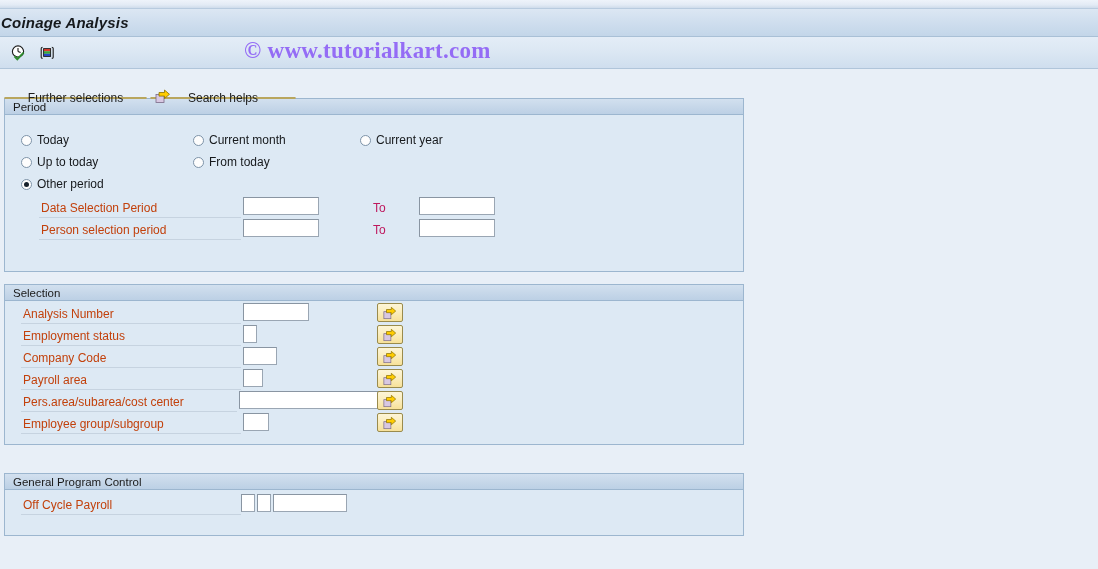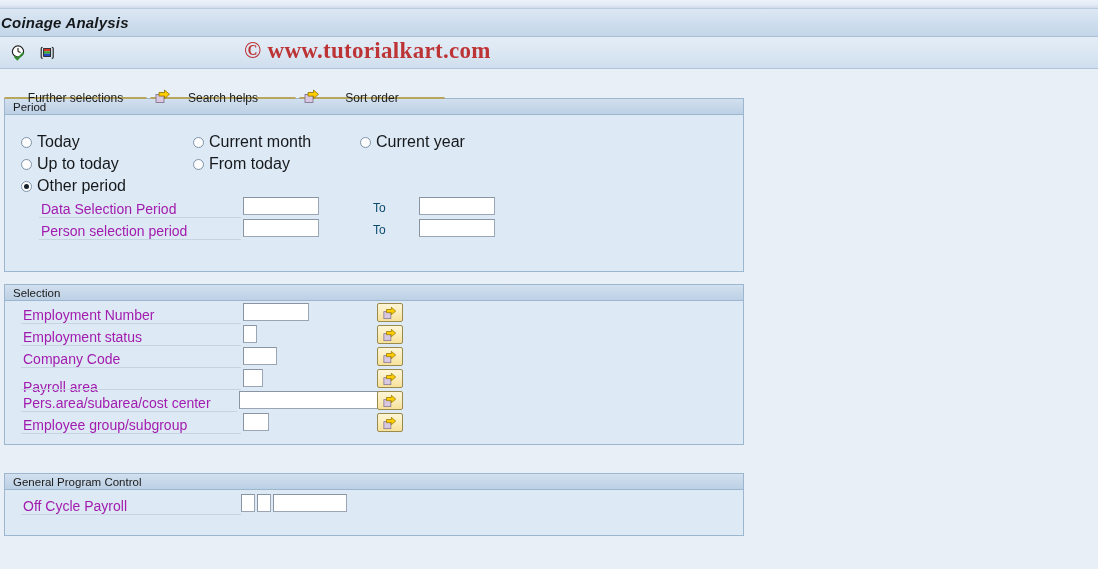--- a/index.html
+++ b/index.html
@@ -63,21 +63,21 @@
     cursor: pointer;
   }
 
   .watermark {
     position: absolute;
     left: 244px;
     top: 38px;
     font-family: "Liberation Serif", serif;
     font-size: 23px;
     font-weight: bold;
-    color: #b91c1c;
+    color: #8b5cf6;
     opacity: 0.88;
     white-space: nowrap;
     pointer-events: none;
     letter-spacing: 0.3px;
   }
 
   
   .button-row {
     height: 22px;
     margin: 3px 0 4px 4px;
@@ -154,27 +154,27 @@
     cursor: pointer;
   }
   .radio.checked::after {
     content: "";
     position: absolute;
     left: 2px; top: 2px;
     width: 5px; height: 5px;
     border-radius: 50%;
     background: #16202b;
   }
-  .radio-label { font-size: 16px; color: #16191c; white-space: nowrap; }
+  .radio-label { font-size: 12px; color: #16191c; white-space: nowrap; }
 
   
   .field-label {
     position: absolute;
-    font-size: 14px;
-    color: #a21caf;
+    font-size: 12px;
+    color: #c2410c;
     white-space: nowrap;
   }
   .label-rule {
     position: absolute;
     border-bottom: 1px solid #c6d3e0;
     height: 0;
   }
   .inp {
     position: absolute;
     background: #ffffff;
@@ -185,21 +185,21 @@
     height: 18px;
     font-size: 12px;
     padding: 0 2px;
     color: #16191c;
     font-family: "Liberation Sans", sans-serif;
     outline: none;
   }
   .to-label {
     position: absolute;
     font-size: 12px;
-    color: #0c4a6e;
+    color: #be185d;
   }
 
   
   .payroll-btn {
     position: absolute;
     left: 16px;
     top: 134px;
     width: 155px;
     height: 19px;
     background: linear-gradient(to bottom, #fdf3cf 0%, #fbeec0 45%, #f8e39d 100%);
@@ -269,29 +269,20 @@
   </div>
   <div class="sap-btn w2">
     <span class="btn-arrow">
       <svg width="16" height="16" viewBox="0 0 16 16">
         <rect x="1" y="6" width="8" height="8" fill="#d8c8e2" stroke="#7a6a85" stroke-width="0.8"></rect>
         <path d="M4 4 L9.5 4 L9.5 1.5 L14.5 5.8 L9.5 10 L9.5 7.6 L4 7.6 Z" fill="#ffcc00" stroke="#8a7000" stroke-width="0.8"></path>
       </svg>
     </span>
     <span>Search helps</span>
   </div>
-  <div class="sap-btn w3">
-    <span class="btn-arrow">
-      <svg width="16" height="16" viewBox="0 0 16 16">
-        <rect x="1" y="6" width="8" height="8" fill="#d8c8e2" stroke="#7a6a85" stroke-width="0.8"></rect>
-        <path d="M4 4 L9.5 4 L9.5 1.5 L14.5 5.8 L9.5 10 L9.5 7.6 L4 7.6 Z" fill="#ffcc00" stroke="#8a7000" stroke-width="0.8"></path>
-      </svg>
-    </span>
-    <span>Sort order</span>
-  </div>
 </div>
 
 <div class="panel" id="panel-period">
   <div class="panel-head">Period</div>
   <div class="panel-body">
 
     <div class="radio-row" style="left:16px; top:18px;">
       <span class="radio"></span>
       <span class="radio-label">Today</span>
     </div>
@@ -332,21 +323,21 @@
 
   </div>
 </div>
 
 <div class="spacer-12"></div>
 
 <div class="panel" id="panel-selection">
   <div class="panel-head">Selection</div>
   <div class="panel-body">
 
-    <div class="field-label" style="left:18px; top:6px;">Employment Number</div>
+    <div class="field-label" style="left:18px; top:6px;">Analysis Number</div>
     <div class="label-rule" style="left:16px; top:22px; width:220px;"></div>
     <input class="inp" style="left: 238px; top: 2px; width: 66px;" value="">
     <div class="arrow-btn" style="top:2px;">
       <svg width="16" height="14" viewBox="0 0 16 16">
         <rect x="1" y="6.5" width="8" height="8" fill="#d8c8e2" stroke="#7a6a85" stroke-width="0.8"></rect>
         <path d="M4 4 L9.5 4 L9.5 1.5 L14.5 5.8 L9.5 10 L9.5 7.6 L4 7.6 Z" fill="#ffcc00" stroke="#8a7000" stroke-width="0.8"></path>
       </svg>
     </div>
 
     <div class="field-label" style="left:18px; top:28px;">Employment status</div>
@@ -362,21 +353,21 @@
     <div class="field-label" style="left:18px; top:50px;text-align:right;">Company Code</div>
     <div class="label-rule" style="left:16px; top:66px; width:220px;"></div>
     <input class="inp" style="left: 238px; top: 46px; width: 34px;" value="">
     <div class="arrow-btn" style="top:46px;">
       <svg width="16" height="14" viewBox="0 0 16 16">
         <rect x="1" y="6.5" width="8" height="8" fill="#d8c8e2" stroke="#7a6a85" stroke-width="0.8"></rect>
         <path d="M4 4 L9.5 4 L9.5 1.5 L14.5 5.8 L9.5 10 L9.5 7.6 L4 7.6 Z" fill="#ffcc00" stroke="#8a7000" stroke-width="0.8"></path>
       </svg>
     </div>
 
-    <div class="field-label" style="left:18px; top:72px;margin-top:6px;">Payroll area</div>
+    <div class="field-label" style="left:18px; top:72px;">Payroll area</div>
     <div class="label-rule" style="left:16px; top:88px; width:220px;"></div>
     <input class="inp" style="left: 238px; top: 68px; width: 20px;" value="">
     <div class="arrow-btn" style="top:68px;">
       <svg width="16" height="14" viewBox="0 0 16 16">
         <rect x="1" y="6.5" width="8" height="8" fill="#d8c8e2" stroke="#7a6a85" stroke-width="0.8"></rect>
         <path d="M4 4 L9.5 4 L9.5 1.5 L14.5 5.8 L9.5 10 L9.5 7.6 L4 7.6 Z" fill="#ffcc00" stroke="#8a7000" stroke-width="0.8"></path>
       </svg>
     </div>
 
     <div class="field-label" style="left:18px; top:94px;">Pers.area/subarea/cost center</div>

